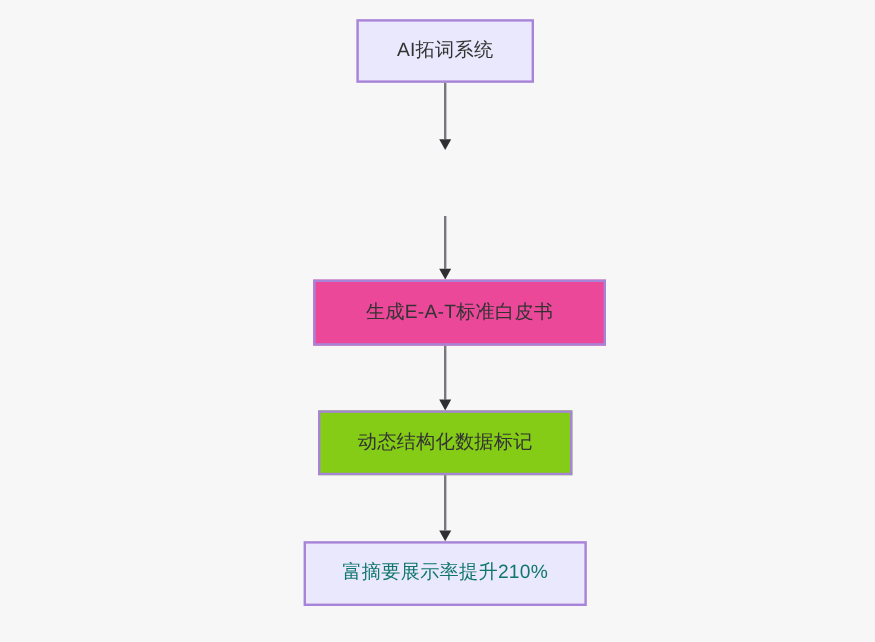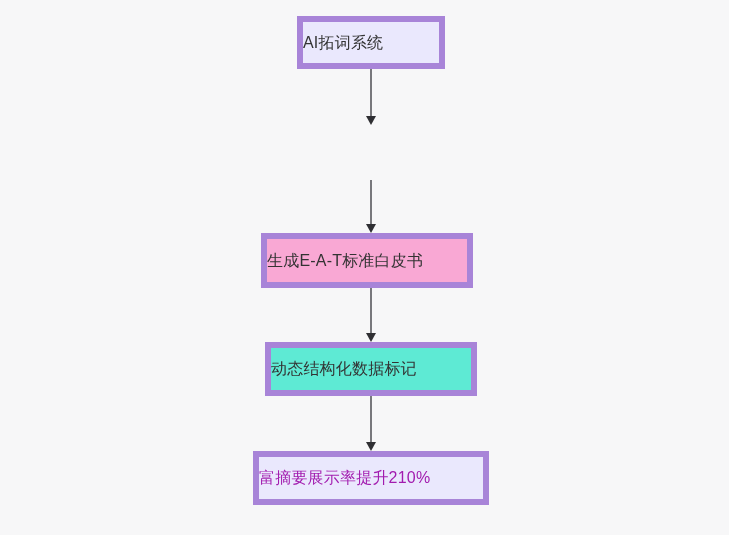--- a/index.html
+++ b/index.html
@@ -15,25 +15,25 @@
   }
   #flowchart {
     position: relative;
     width: 729px;
     height: 535px;
   }
   .node {
     position: absolute;
     box-sizing: border-box;
     background: #eae8fd;
-    border: 6px solid #14b8a6;
+    border: 2px solid #14b8a6;
     border-radius: 0;
     display: flex;
     align-items: center;
-    justify-content: flex-start;
+    justify-content: center;
     color: #333333;
     font-size: 16px;
     line-height: 1.2;
     letter-spacing: 0.2px;
     white-space: nowrap;
     user-select: none;
   }
   .edge {
     position: absolute;
     width: 0;
@@ -69,35 +69,35 @@
     <div class="edge-line" style="height: 47px; background: rgb(120, 120, 124);"></div>
     <div class="edge-head" style="top: 47px; border-top-color: rgb(47, 47, 51);"></div>
   </div>
 
 
   <div class="edge" style="left: 371px; top: 180px;">
     <div class="edge-line" style="height: 44px; background: rgb(120, 120, 124);"></div>
     <div class="edge-head" style="top: 44px; border-top-color: rgb(47, 47, 51);"></div>
   </div>
 
-  <div class="node" style="left: 261px; top: 233px; width: 212px; height: 55px; background: #f9a8d4; border-color: rgb(168, 132, 216); color: rgb(51, 51, 51);">
+  <div class="node" style="left: 261px; top: 233px; width: 244px; height: 55px; background: #ec4899; border-color: rgb(168, 132, 216); color: rgb(51, 51, 51);">
     <span>生成E-A-T标准白皮书</span>
   </div>
 
   <div class="edge" style="left: 371px; top: 288px;">
     <div class="edge-line" style="height: 45px; background: rgb(120, 120, 124);"></div>
     <div class="edge-head" style="top: 45px; border-top-color: rgb(47, 47, 51);"></div>
   </div>
 
-  <div class="node" style="left: 265px; top: 342px; width: 212px; height: 54px; background: #5eead4; border-color: rgb(168, 132, 216); color: rgb(51, 51, 51);">
+  <div class="node" style="left: 265px; top: 342px; width: 212px; height: 54px; background: #84cc16; border-color: rgb(168, 132, 216); color: rgb(51, 51, 51);">
     <span>动态结构化数据标记</span>
   </div>
 
   <div class="edge" style="left: 371px; top: 396px;">
     <div class="edge-line" style="height: 46px; background: rgb(120, 120, 124);"></div>
     <div class="edge-head" style="top: 46px; border-top-color: rgb(47, 47, 51);"></div>
   </div>
 
-  <div class="node" style="left: 253px; top: 451px; width: 236px; height: 54px; background: rgb(234, 232, 253); border-color: rgb(168, 132, 216); color: #a21caf;">
+  <div class="node" style="left: 253px; top: 451px; width: 236px; height: 54px; background: rgb(234, 232, 253); border-color: rgb(168, 132, 216); color: #0f766e;">
     <span>富摘要展示率提升210%</span>
   </div>
 
 </div>
 
 </body></html>

